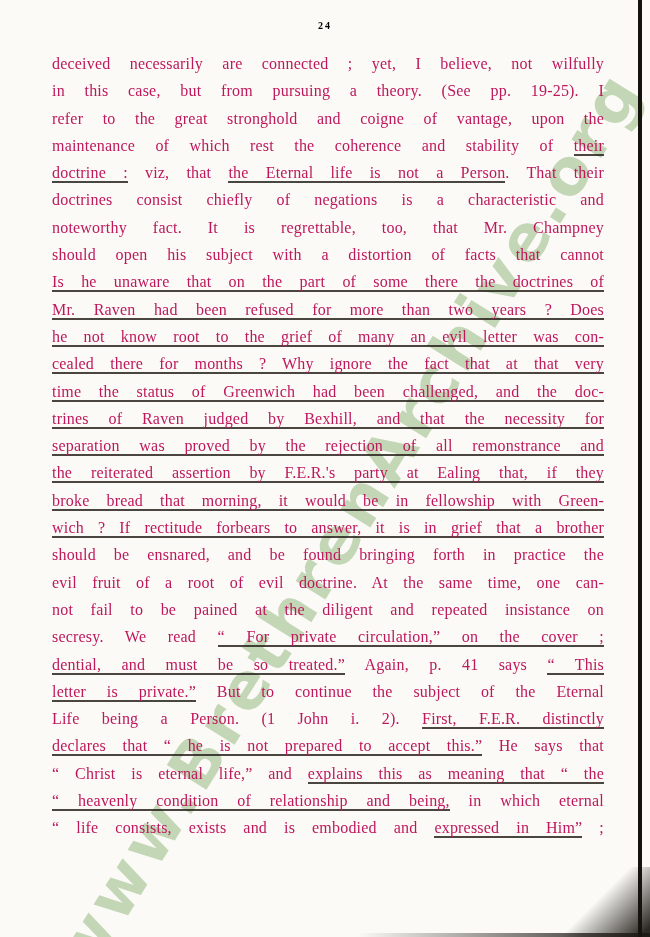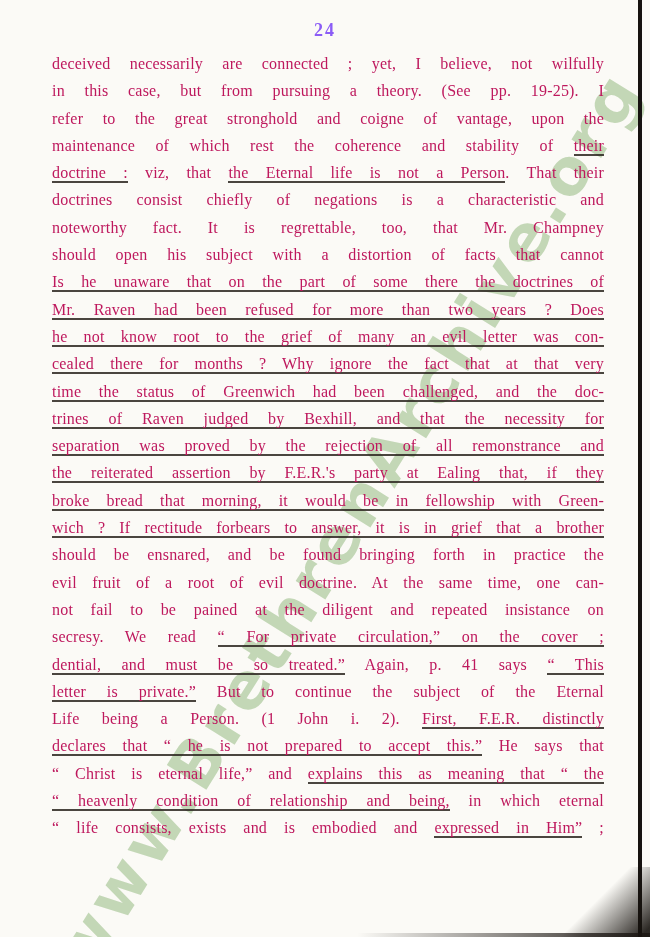--- a/index.html
+++ b/index.html
@@ -34,24 +34,24 @@
     white-space: nowrap;
     z-index: 0;
     pointer-events: none;
   }
   .page-number {
     position: absolute;
     top: 20px;
     left: 0;
     width: 100%;
     text-align: center;
-    font-size: 18px;
+    font-size: 10px;
     font-weight: 600;
     letter-spacing: 2px;
-    color: #8b5cf6;
+    color: #000000;
     z-index: 1;
   }
   .body-text {
     position: absolute;
     left: 52px;
     right: 46px;
     top: 50px;
     color: #be185d;
     font-size: 16px;
     z-index: 1;

